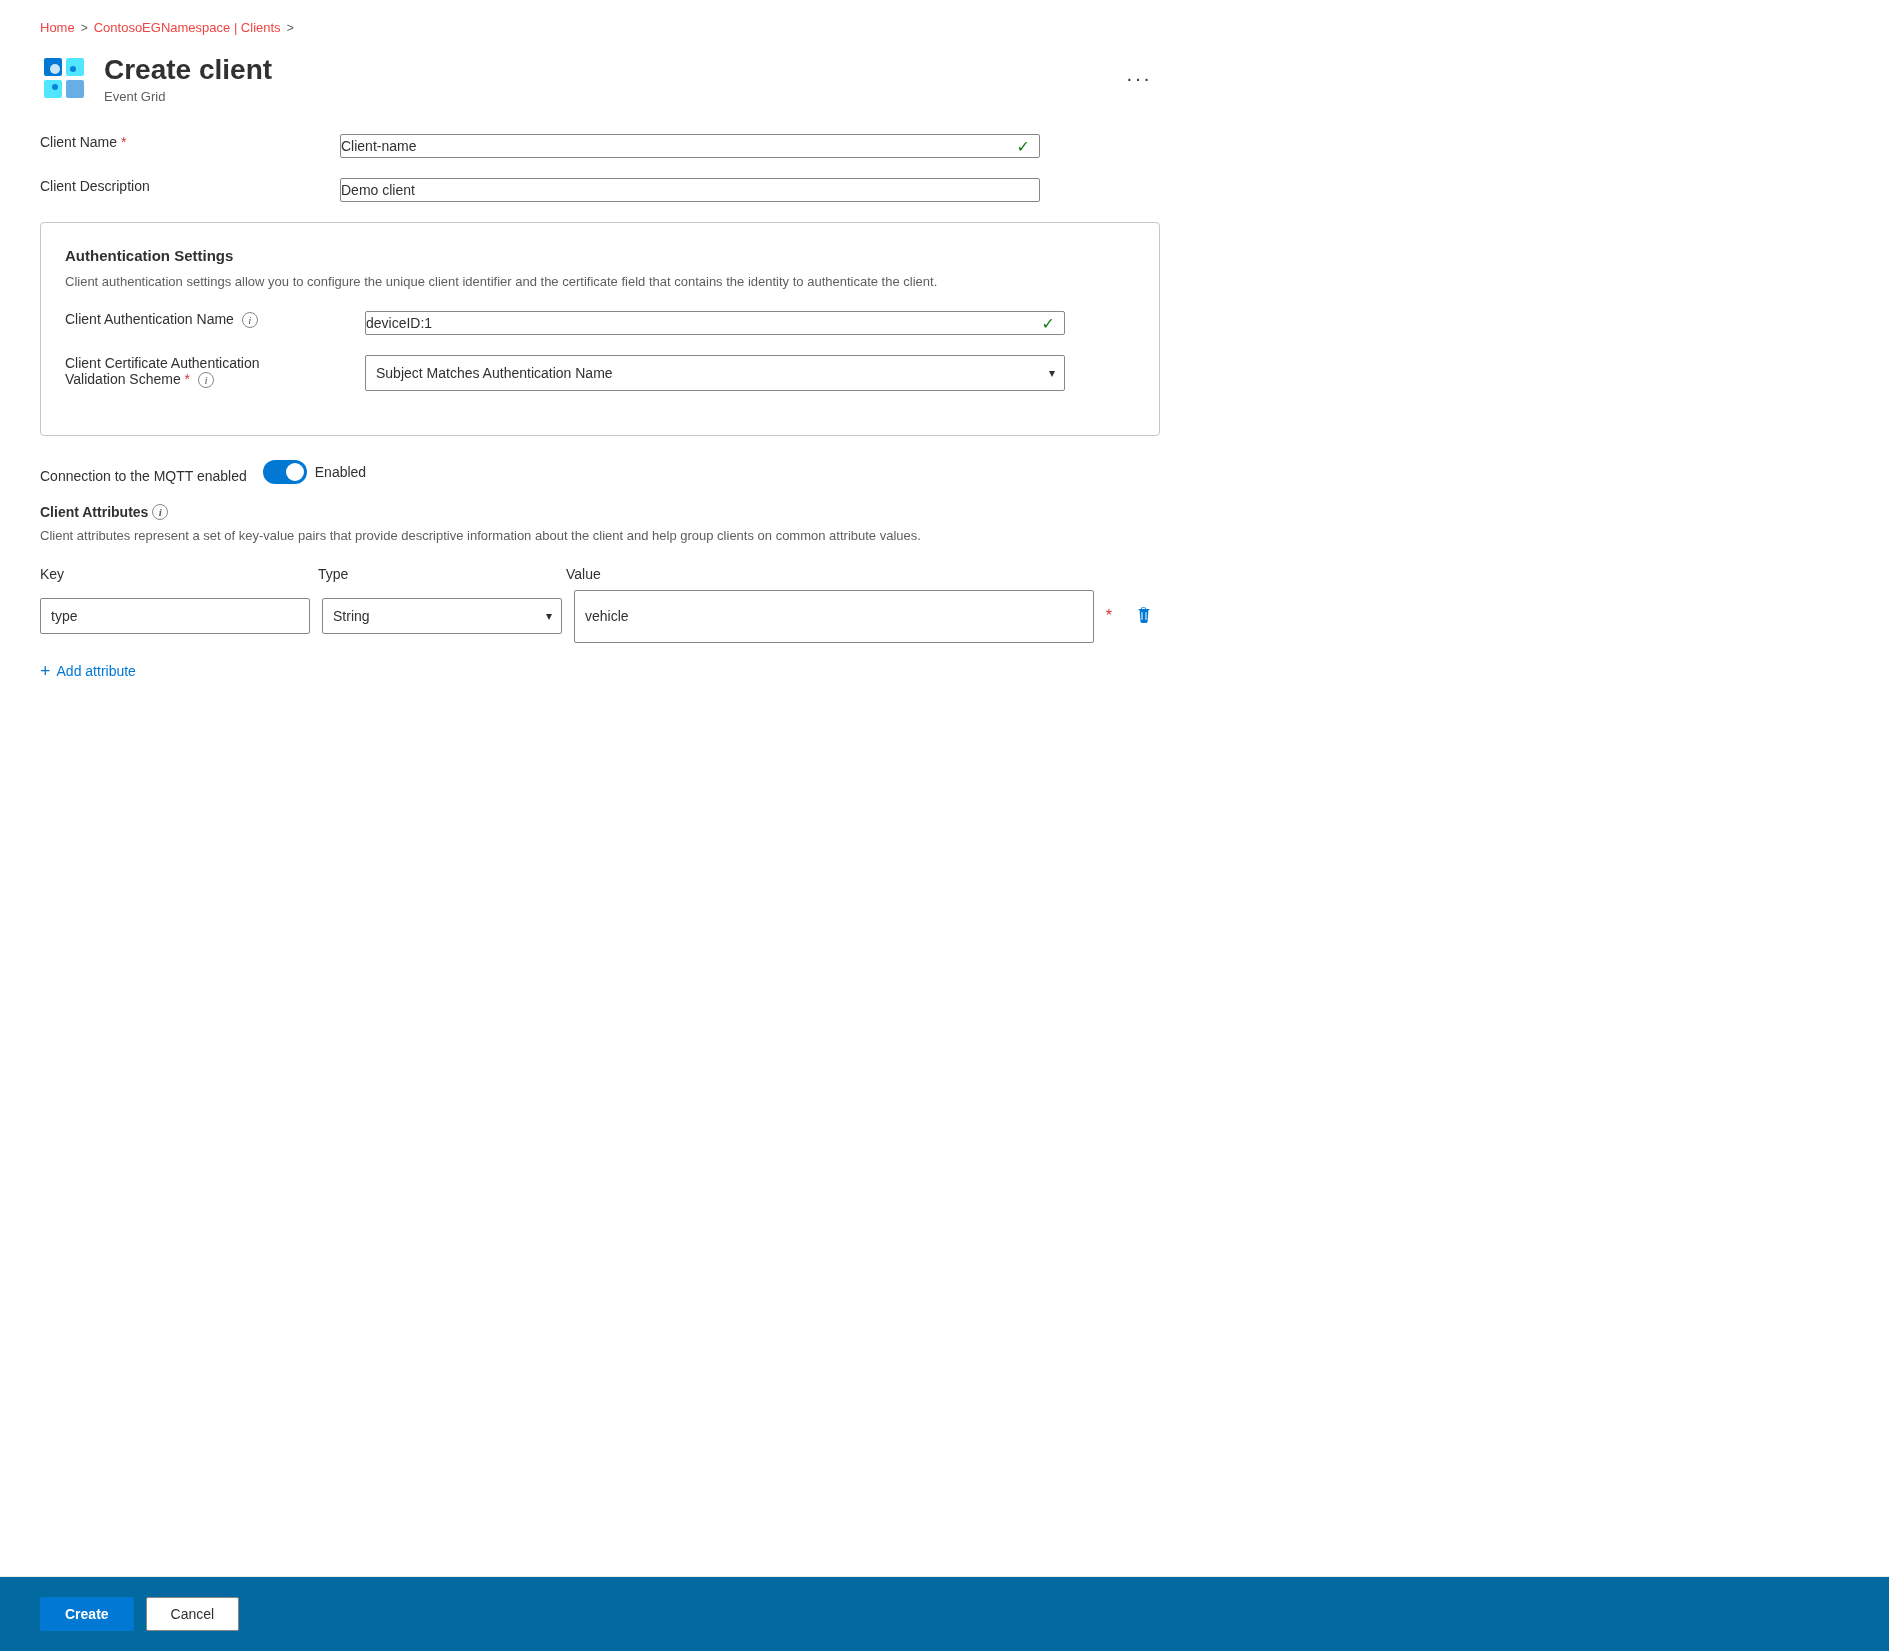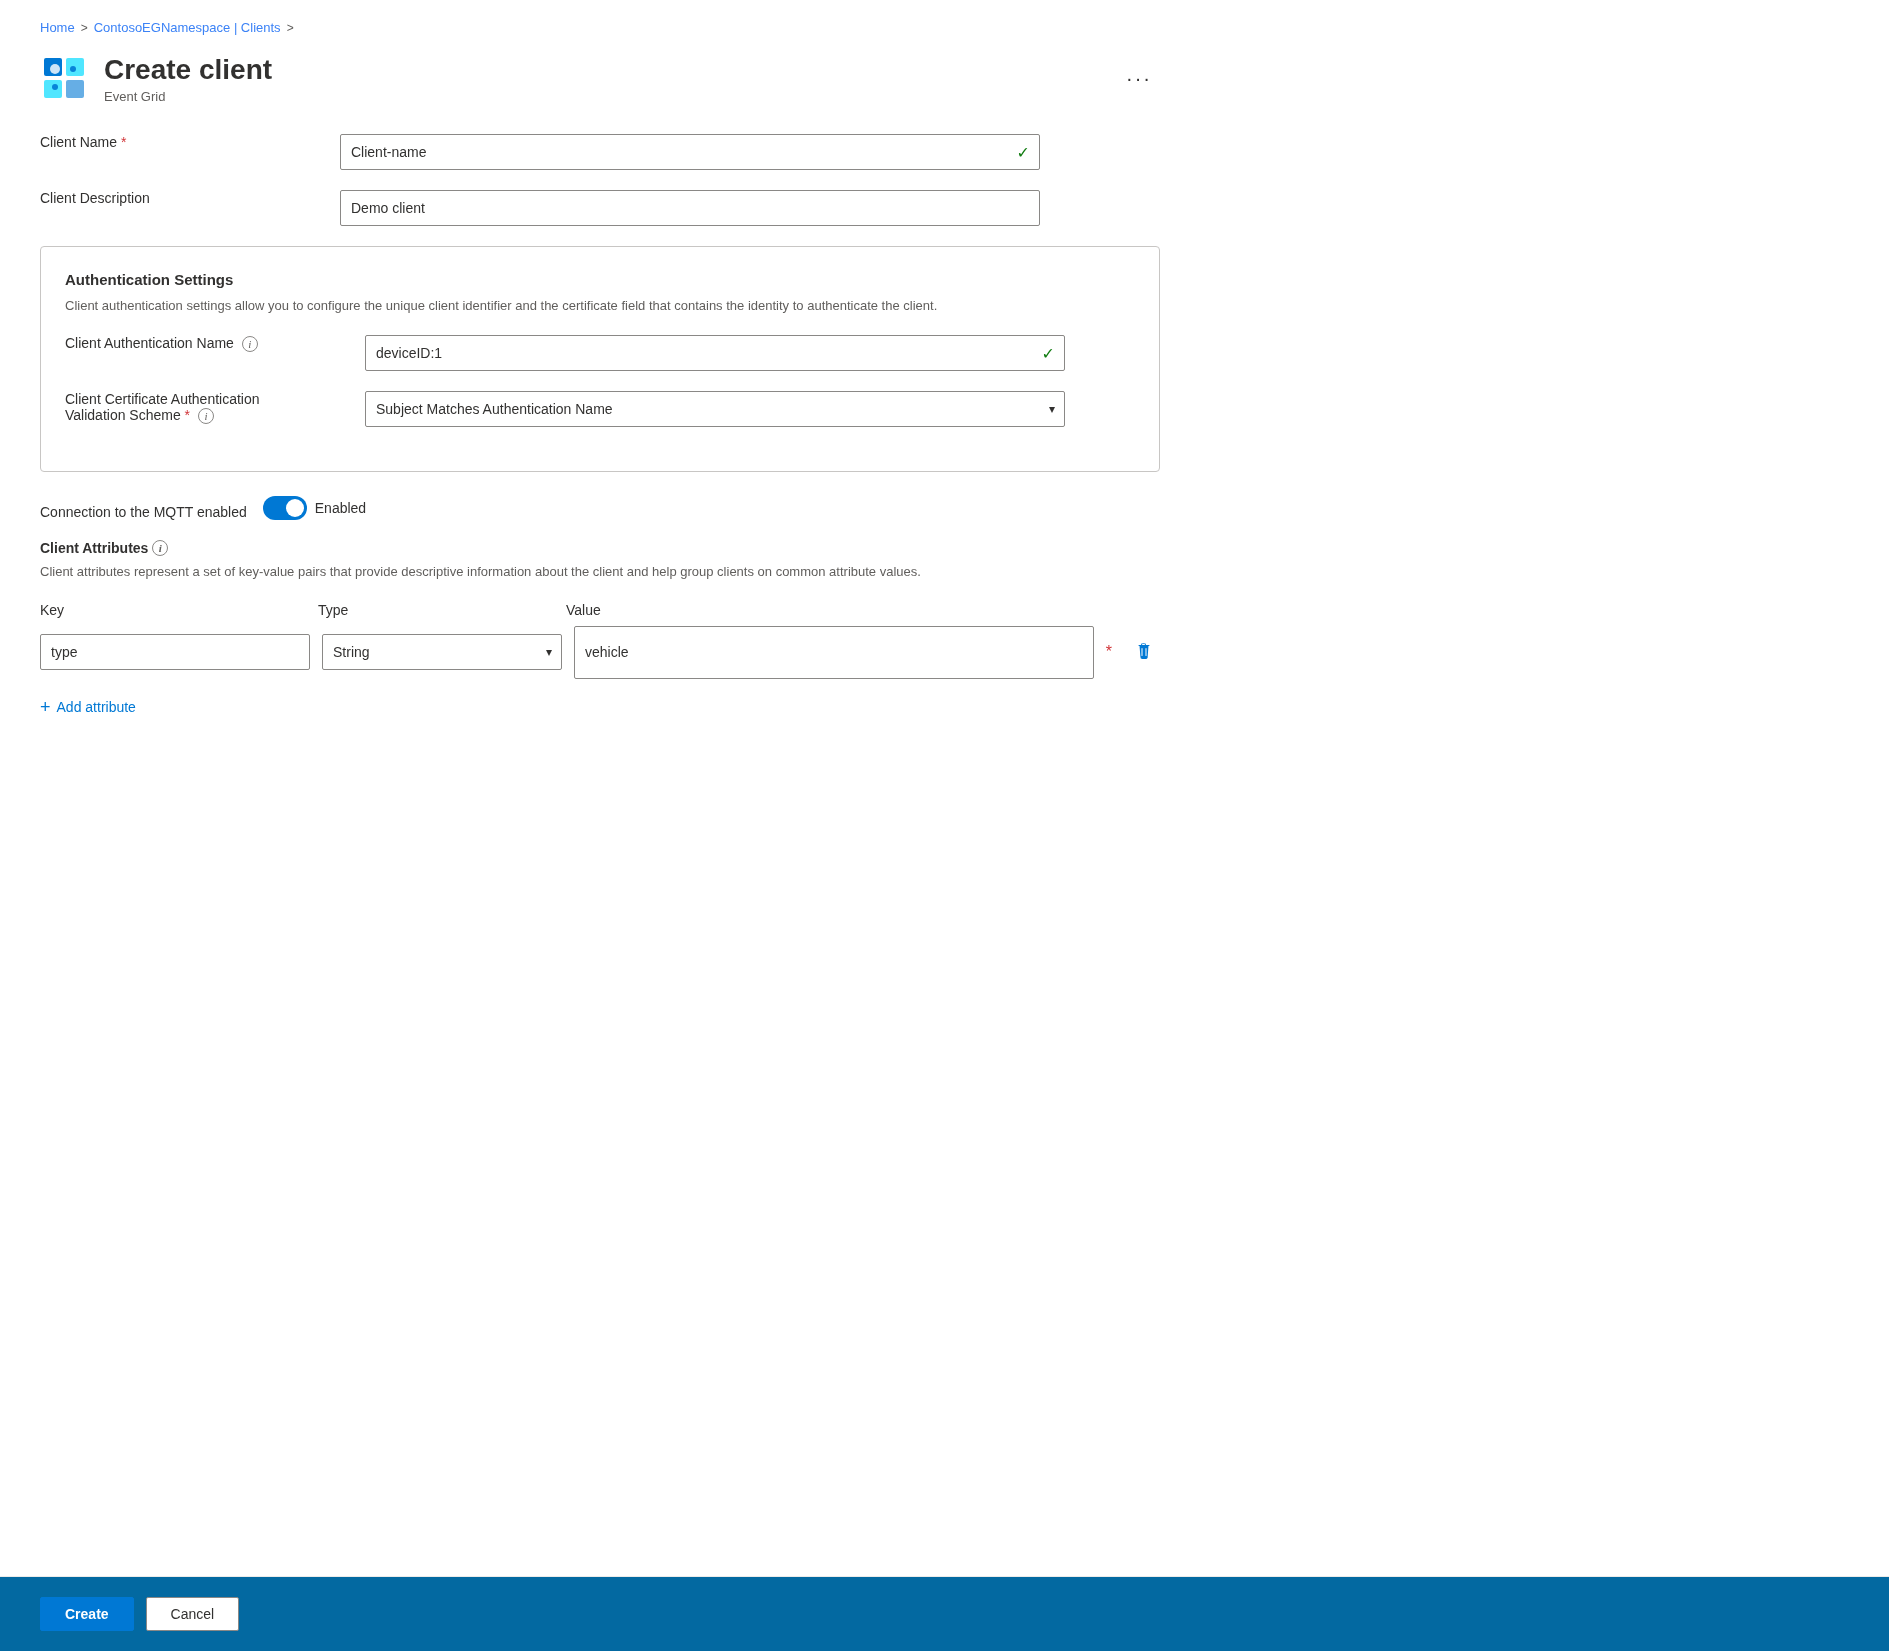--- a/index.html
+++ b/index.html
@@ -20,21 +20,21 @@
     
     .breadcrumb {
       display: flex;
       align-items: center;
       gap: 6px;
       font-size: 13px;
       color: #0078d4;
       margin-bottom: 18px;
     }
     .breadcrumb a {
-      color: #3b82f6;
+      color: #ef4444;
       text-decoration: none;
       cursor: pointer;
     }
     .breadcrumb-sep {
       color: #605e5c;
       font-size: 12px;
     }
     
     .page-header {
       display: flex;
@@ -89,24 +89,24 @@
     .required-star {
       color: #d13438;
     }
     .input-wrapper {
       flex: 1;
       max-width: 700px;
       position: relative;
     }
     .input-wrapper input {
       width: 100%;
-      height: 36px;
-      border: 1px solid #8a8886;
-      border-radius: 2px;
-      padding: 0 36px 0 10px;
+      height: 24px;
+      border: 1px solid #8a8886;
+      border-radius: 2px;
+      padding: 0 36px 0 0;
       font-size: 14px;
       color: #323130;
       background: #fff;
       outline: none;
     }
     .input-check-icon {
       position: absolute;
       right: 10px;
       top: 50%;
       transform: translateY(-50%);

